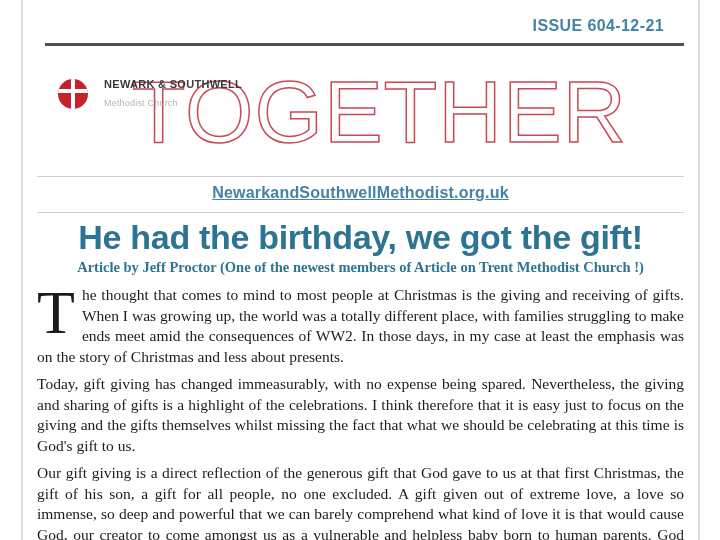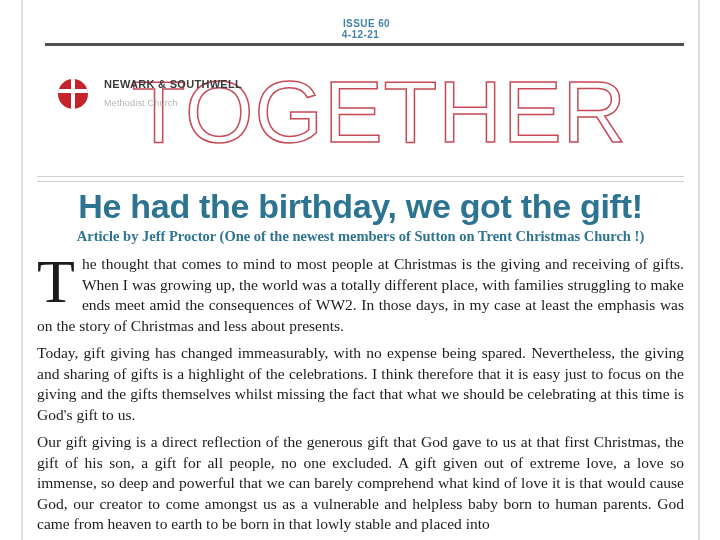--- a/index.html
+++ b/index.html
@@ -23,27 +23,26 @@
     height:540px;
     border-left:2px solid var(--page-edge);
     border-right:2px solid var(--page-edge);
     padding:18px 12px 0 12px;
     background:#fff;
     overflow:hidden;
   }
 
   
   .topbar{
-    display:flex;justify-content:space-between;align-items:center;
+    display:flex;justify-content:flex-end;align-items:center;
     padding:0 10px 0 22px;
     font-family:"Liberation Sans", sans-serif;
-    font-size:10px;font-weight:700;letter-spacing:.4px;
+    font-size:16px;font-weight:700;letter-spacing:.4px;
     color:var(--link-teal);
     height:16px;
-    flex-direction:column;
   }
   .topbar .date{padding-right:12px;}
   .rule-dark{border:none;border-top:3px solid var(--rule-dark);margin:9px 2px 0 10px;}
 
   
   .masthead{position:relative;height:110px;}
   .logo{position:absolute;left:23px;top:9px;display:flex;align-items:flex-end;gap:16px;}
   .orb{position:relative;width:30px;height:30px;border-radius:50%;background:var(--logo-red);overflow:hidden;flex:0 0 auto;}
   .orb::before{content:"";position:absolute;left:0;right:0;top:10px;height:4px;background:#fff;}
   .orb::after{content:"";position:absolute;top:0;bottom:0;left:13px;width:4px;background:#fff;}
@@ -133,26 +132,29 @@
       <span class="logo-text">
         <span class="logo-name">NEWARK &amp; SOUTHWELL</span><br>
         <span class="logo-sub">Methodist Church</span>
       </span>
     </div>
     <h1 class="masthead-title">TOGETHER</h1>
   </div>
 
   <hr class="rule-light">
 
+  <div class="website-row">
+    <a href="#">NewarkandSouthwellMethodist.org.uk</a>
+  </div>
 
   <hr class="rule-light">
 
   <article class="article">
     <h2 class="headline">He had the birthday, we got the gift!</h2>
-    <p class="byline">Article by Jeff Proctor (One of the newest members of Sutton on Trent Christmas Church !)</p>
+    <p class="byline">Article by Jeff Proctor (One of the newest members of Article on Trent Methodist Church !)</p>
 
     <div class="body-copy">
       <p class="body-p"><span class="dropcap">T</span><span>he thought that comes to mind to most people at Christmas is the giving and receiving of gifts. When I was growing up, the world was a totally different place, with families struggling to make ends meet amid the consequences of WW2. In those days, in my case at least the emphasis was on the story of Christmas and less about presents.</span></p>
       <p class="body-p">Today, gift giving has changed immeasurably, with no expense being spared. Nevertheless, the giving and sharing of gifts is a highlight of the celebrations. I think therefore that it is easy just to focus on the giving and the gifts themselves whilst missing the fact that what we should be celebrating at this time is God's gift to us.</p>
       <p class="body-p">Our gift giving is a direct reflection of the generous gift that God gave to us at that first Christmas, the gift of his son, a gift for all people, no one excluded. A gift given out of extreme love, a love so immense, so deep and powerful that we can barely comprehend what kind of love it is that would cause God, our creator to come amongst us as a vulnerable and helpless baby born to human parents. God came from heaven to earth to be born in that lowly stable and placed into</p>
     </div>
   </article>
 
 </div>
 

